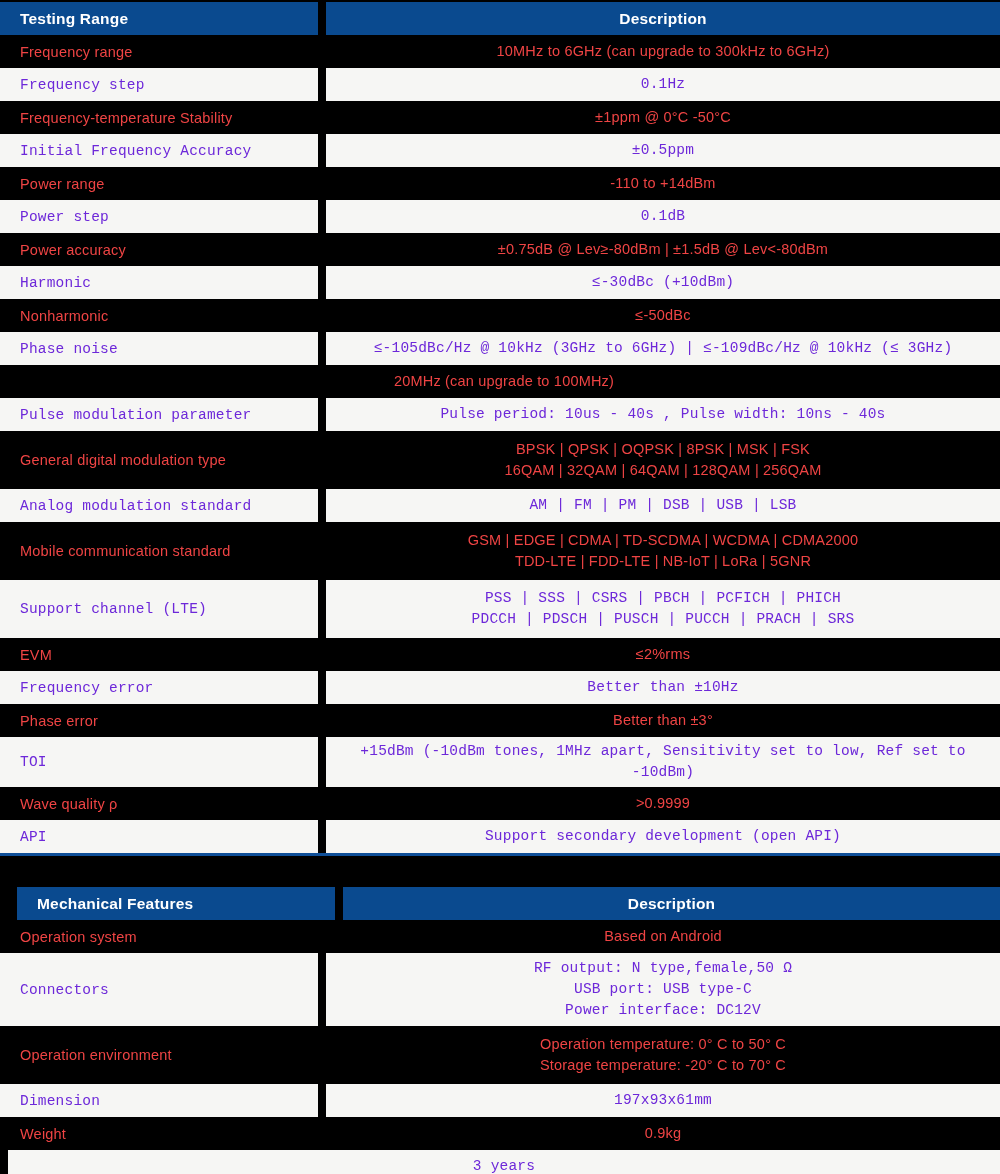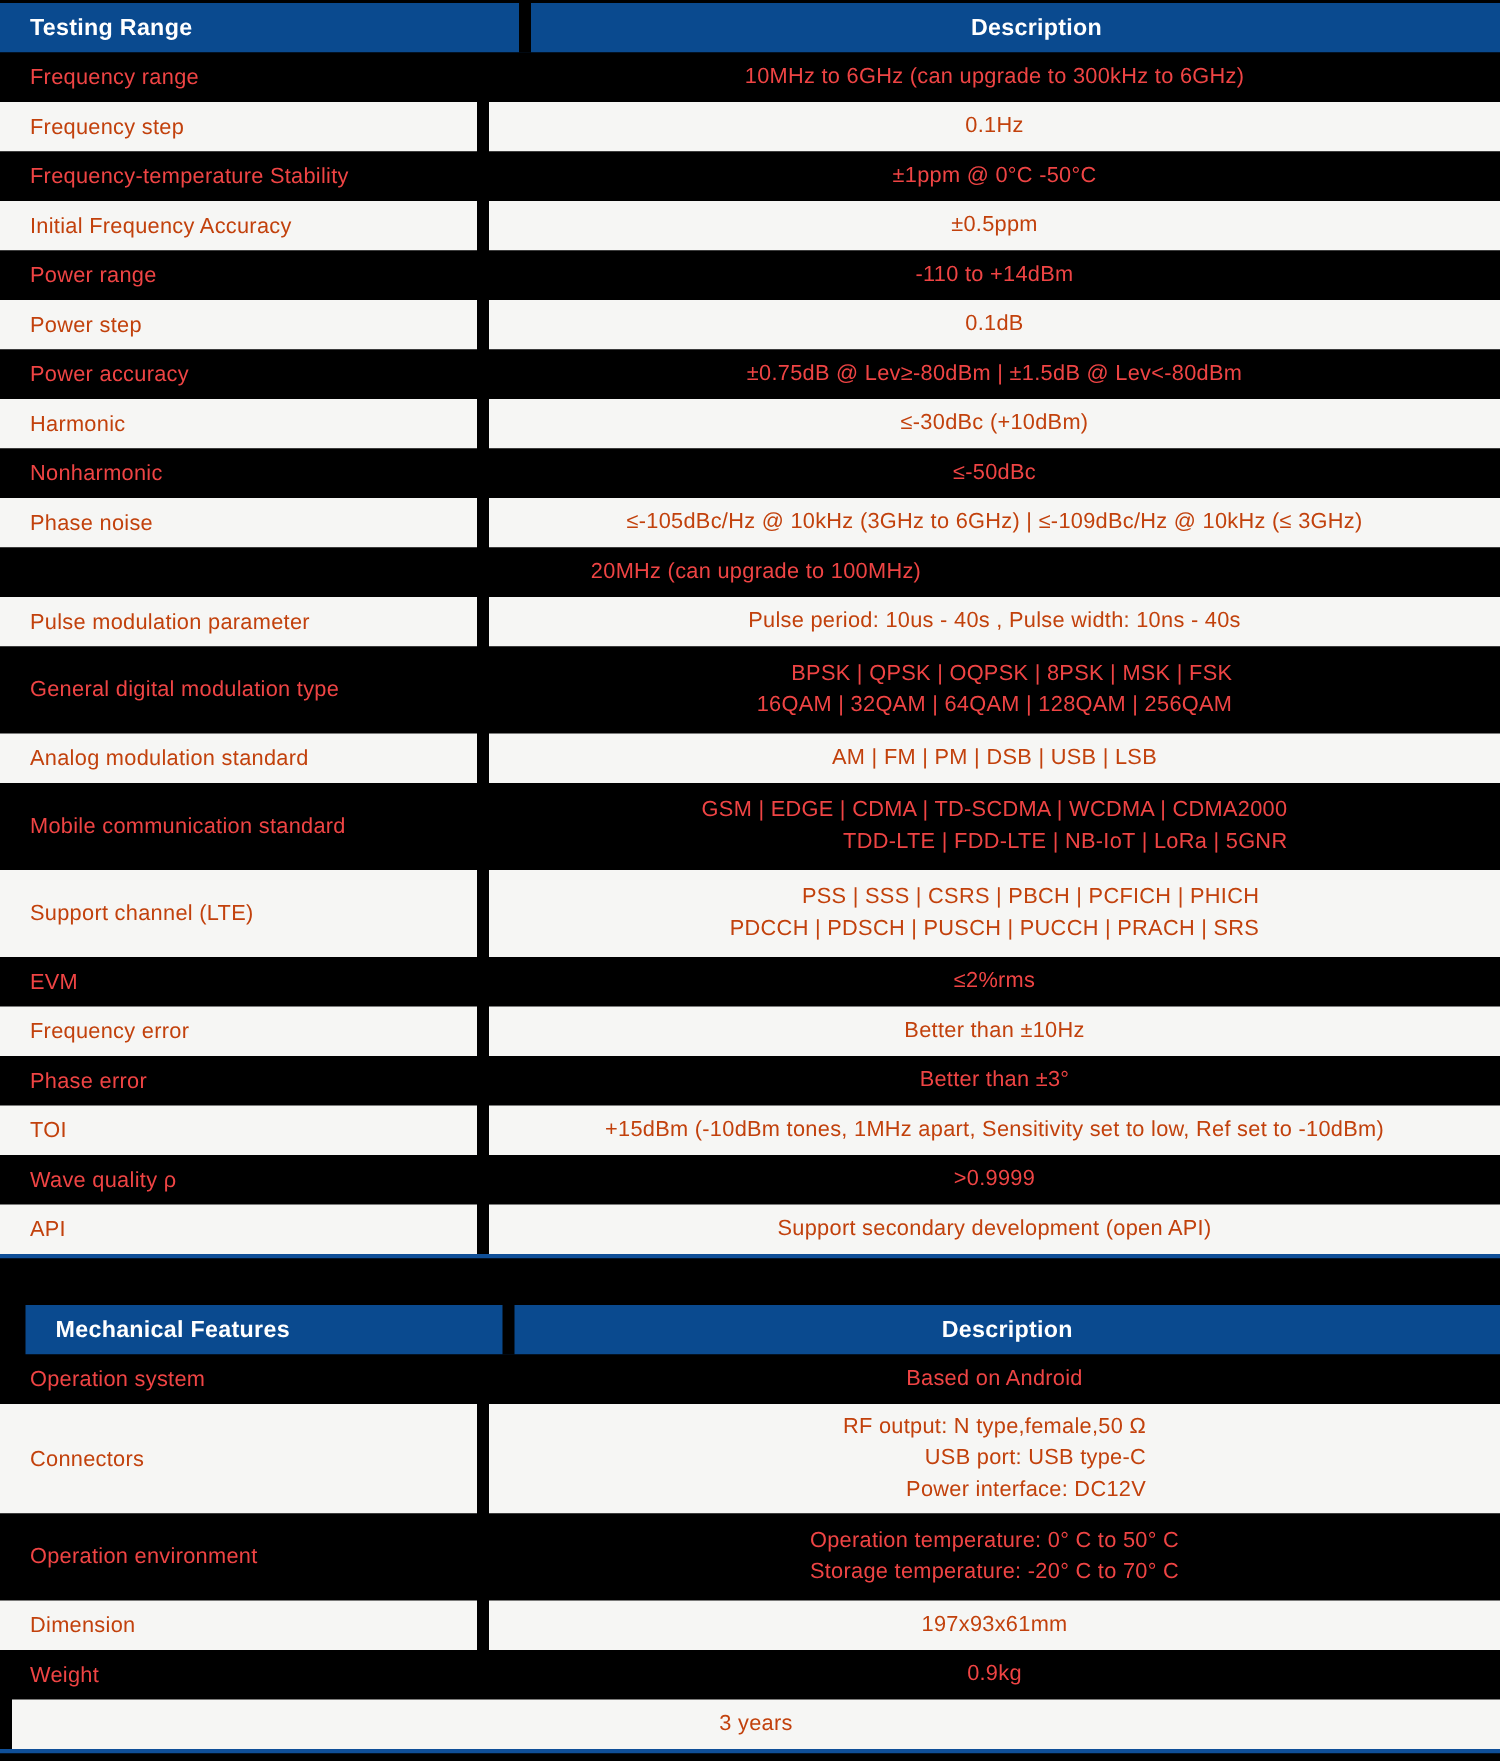--- a/index.html
+++ b/index.html
@@ -59,45 +59,46 @@
     align-items: center;
   }
   .cell.label {
     width: 318px;
     padding-left: 20px;
     padding-right: 8px;
   }
   .cell.value {
     flex: 1;
     justify-content: center;
-    text-align: right;
+    text-align: center;
     white-space: pre-line;
     line-height: 21px;
     padding: 4px 12px;
   }
   .row.dark .cell {
     background: #000000;
     color: #ef4444;
   }
   .row.light .cell {
     background: #f6f6f4;
-    color: #c2410c;
+    color: #6d28d9;
+    font-family: Liberation Mono, monospace;
   }
   .table-gap {
     height: 31px;
     background: #000000;
   }
 </style>
 </head>
 <body>
 
 <div class="page">
   <div id="tables-root">
       <div class="spec-table">
-        <div class="hdr" style="background: rgb(10, 74, 143); gap: 28px;">
+        <div class="hdr" style="background: rgb(10, 74, 143);">
           <div class="h-label">Testing Range</div>
           <div class="divider"></div>
           <div class="h-value">Description</div>
         </div>
         <div class="row dark">
           <div class="cell label">Frequency range</div>
           <div class="divider"></div>
           <div class="cell value">10MHz to 6GHz (can upgrade to 300kHz to 6GHz)</div>
         </div>
         <div class="row light">

